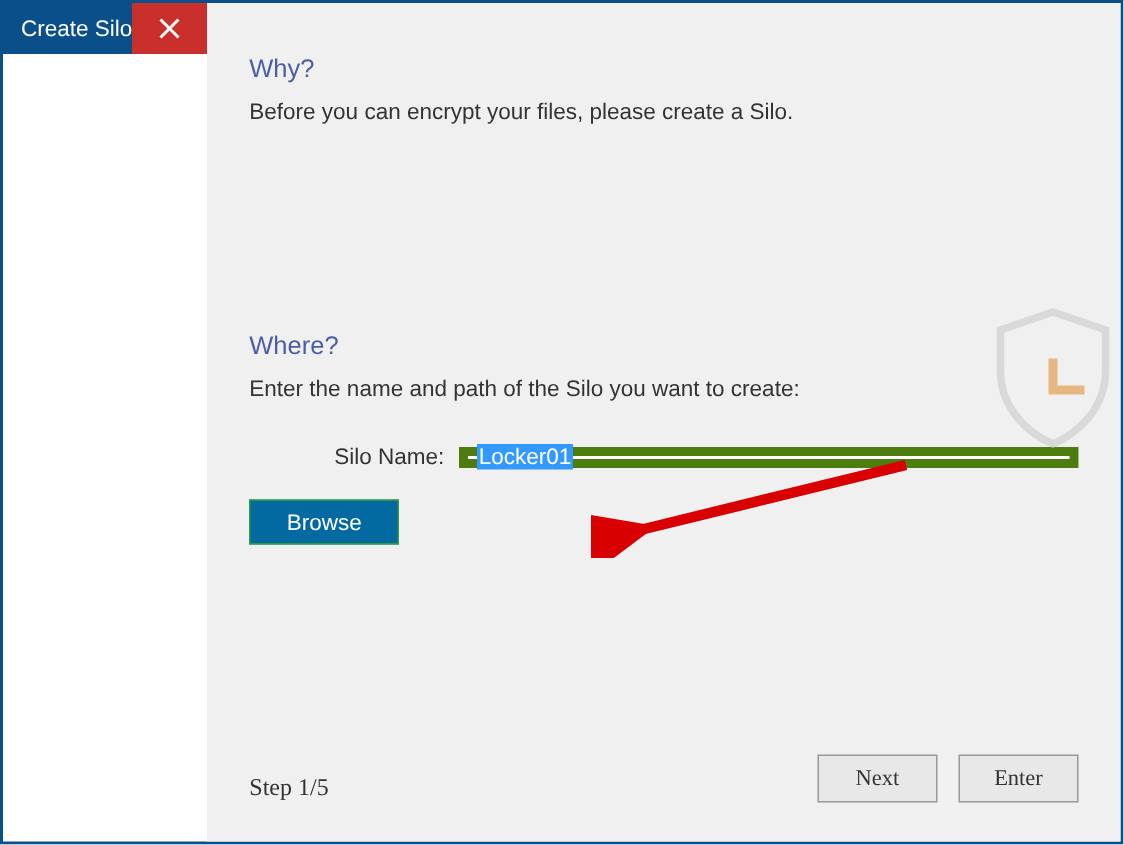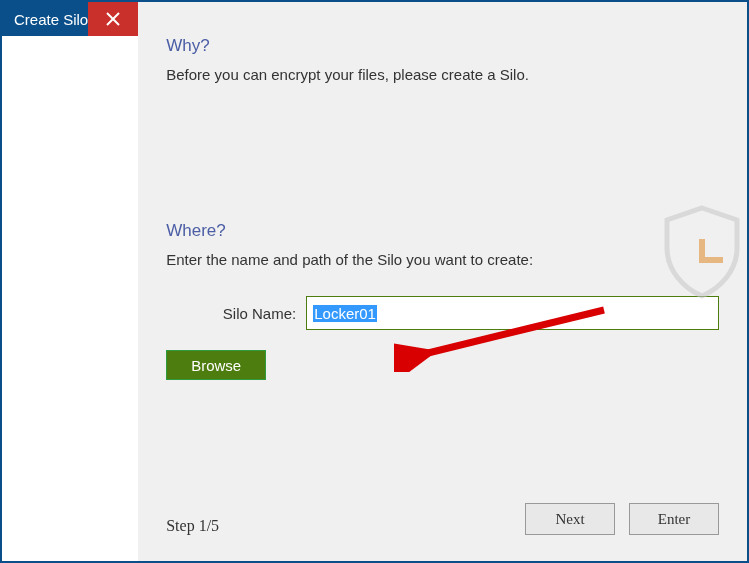--- a/index.html
+++ b/index.html
@@ -66,36 +66,36 @@
       gap: 10px;
     }
     .form-label {
       width: 130px;
       text-align: right;
       font-size: 15px;
       color: #333;
     }
     .text-input {
       flex: 1;
-      height: 34px;
-      border: 1px solid #4d7c0f;
+      height: 14px;
+      border: 6px solid #4d7c0f;
       background: #fff;
       padding: 0 6px;
       font-size: 15px;
       color: #333;
     }
     .selected-text {
       background: #3399ff;
       color: #fff;
       padding: 0 1px;
     }
     .browse-btn {
       width: 100px;
       height: 30px;
-      background: #4d7c0f;
+      background: #0369a1;
       color: #fff;
       border: 1px solid #2f9a3e;
       font-size: 15px;
       cursor: pointer;
       display:flex;align-items:center;justify-content:center;
     }
     .footer {
       margin-top: auto;
       display: flex;
       align-items: flex-end;
@@ -105,21 +105,21 @@
     }
     .step-text {
       font-size: 16px;
       color: #333;
     }
     .footer-buttons {
       display: flex;
       gap: 14px;
     }
     .btn {
-      width: 90px;
+      width: 80px;
       height: 32px;
       border: 1px solid #999;
       background: #e8e8e8;
       font-size: 15px;
       color: #333;
       cursor: pointer;
       display:flex;align-items:center;justify-content:center;
     }
     .shield-icon {
       position: absolute;

